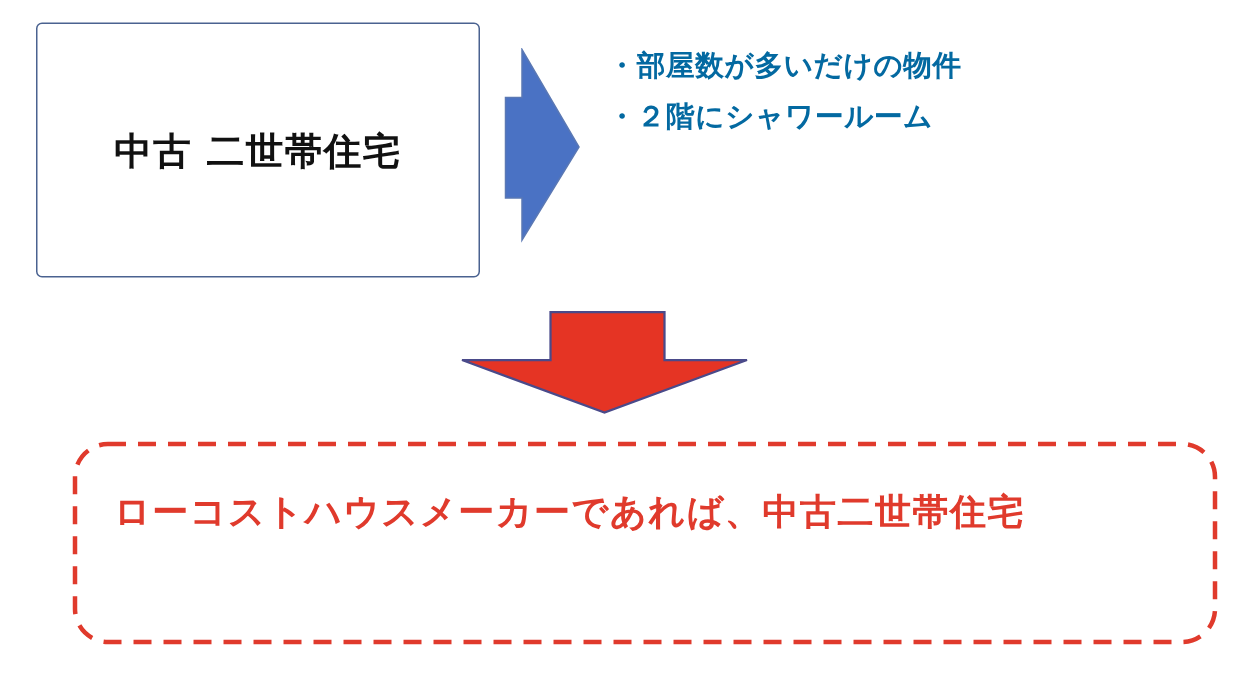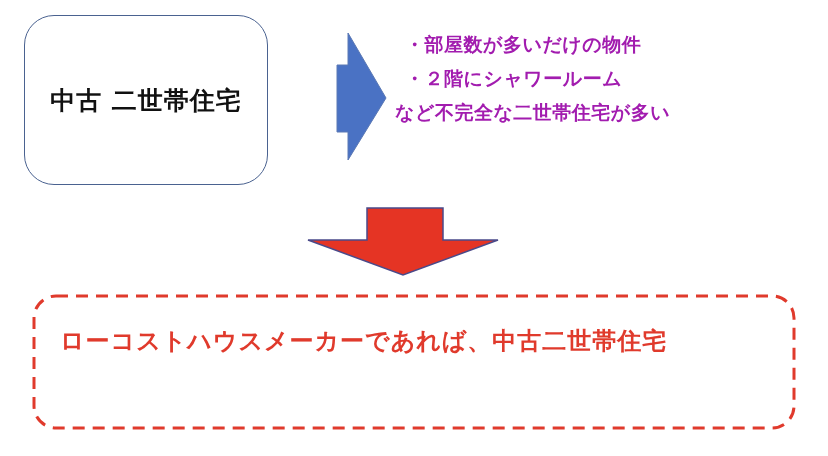--- a/index.html
+++ b/index.html
@@ -1,48 +1,47 @@
 <!DOCTYPE html>
 <html><head>
 <meta charset="utf-8">
 <style>
   html, body { margin: 0; padding: 0; background: #ffffff; }
   body { width: 828px; height: 456px; position: relative; overflow: hidden;
          font-family: "DejaVu Sans", "Liberation Sans", sans-serif; }
   .box-left {
-    position: absolute; left: 24px; top: 15px; width: 244px; height: 170px;
-    border: 1.5px solid #4a6290; border-radius: 30px; box-sizing: border-box;
+    position: absolute; left: 24px; top: 15px; width: 296px; height: 170px;
+    border: 1.5px solid #4a6290; border-radius: 4px; box-sizing: border-box;
     display: flex; align-items: center; justify-content: center;
   }
   .box-left span { font-size: 25px; font-weight: bold; color: #111; letter-spacing: 1px; }
   .arrow-right { position: absolute; left: 336px; top: 32px; }
   .bullets { position: absolute; left: 405px; top: 27px; }
-  .bullets div { font-size: 19px; font-weight: bold; color: #a21caf; line-height: 34px; height: 34px; white-space: nowrap; letter-spacing: 0.5px; }
+  .bullets div { font-size: 19px; font-weight: bold; color: #0369a1; line-height: 34px; height: 34px; white-space: nowrap; letter-spacing: 0.5px; }
   .bullets .tail { margin-left: -10px; }
   .arrow-down { position: absolute; left: 303px; top: 207px; }
-  .box-result { position: absolute; left: 22px; top: 293px; width: 780px; height: 140px; }
+  .box-result { position: absolute; left: 38px; top: 293px; width: 780px; height: 140px; }
   .box-result svg { position: absolute; left: 0; top: 0; }
   .result-text { position: absolute; left: 38px; top: 24px; color: #e03a2c; font-size: 24px; font-weight: bold; white-space: nowrap; letter-spacing: 1px; }
   .result-text div { height: 48px; line-height: 48px; }
 </style>
 </head>
 <body>
 
 <div class="box-left">
   <span>中古 二世帯住宅</span>
 </div>
 
 <svg class="arrow-right" width="52" height="130" viewBox="0 0 52 130">
   <polygon points="1,33 12,33 12,1 50,66 12,128 12,100 1,100" fill="#4a72c4" stroke="#5a78b4" stroke-width="1"></polygon>
 </svg>
 
 <div class="bullets">
   <div>・部屋数が多いだけの物件</div>
   <div>・２階にシャワールーム</div>
-  <div class="tail">など不完全な二世帯住宅が多い</div>
 </div>
 
 <svg class="arrow-down" width="200" height="70" viewBox="0 0 200 70">
   <polygon points="64,1 140,1 140,33 195,33 100,68 5,33 64,33" fill="#e53424" stroke="#4a4a8a" stroke-width="1.5" stroke-linejoin="miter"></polygon>
 </svg>
 
 <div class="box-result">
   <svg width="780" height="140" viewBox="0 0 780 140">
     <rect x="12" y="3" width="760" height="132" rx="22" ry="22" fill="none" stroke="#e03a2c" stroke-width="3" stroke-dasharray="12,8"></rect>
   </svg>

